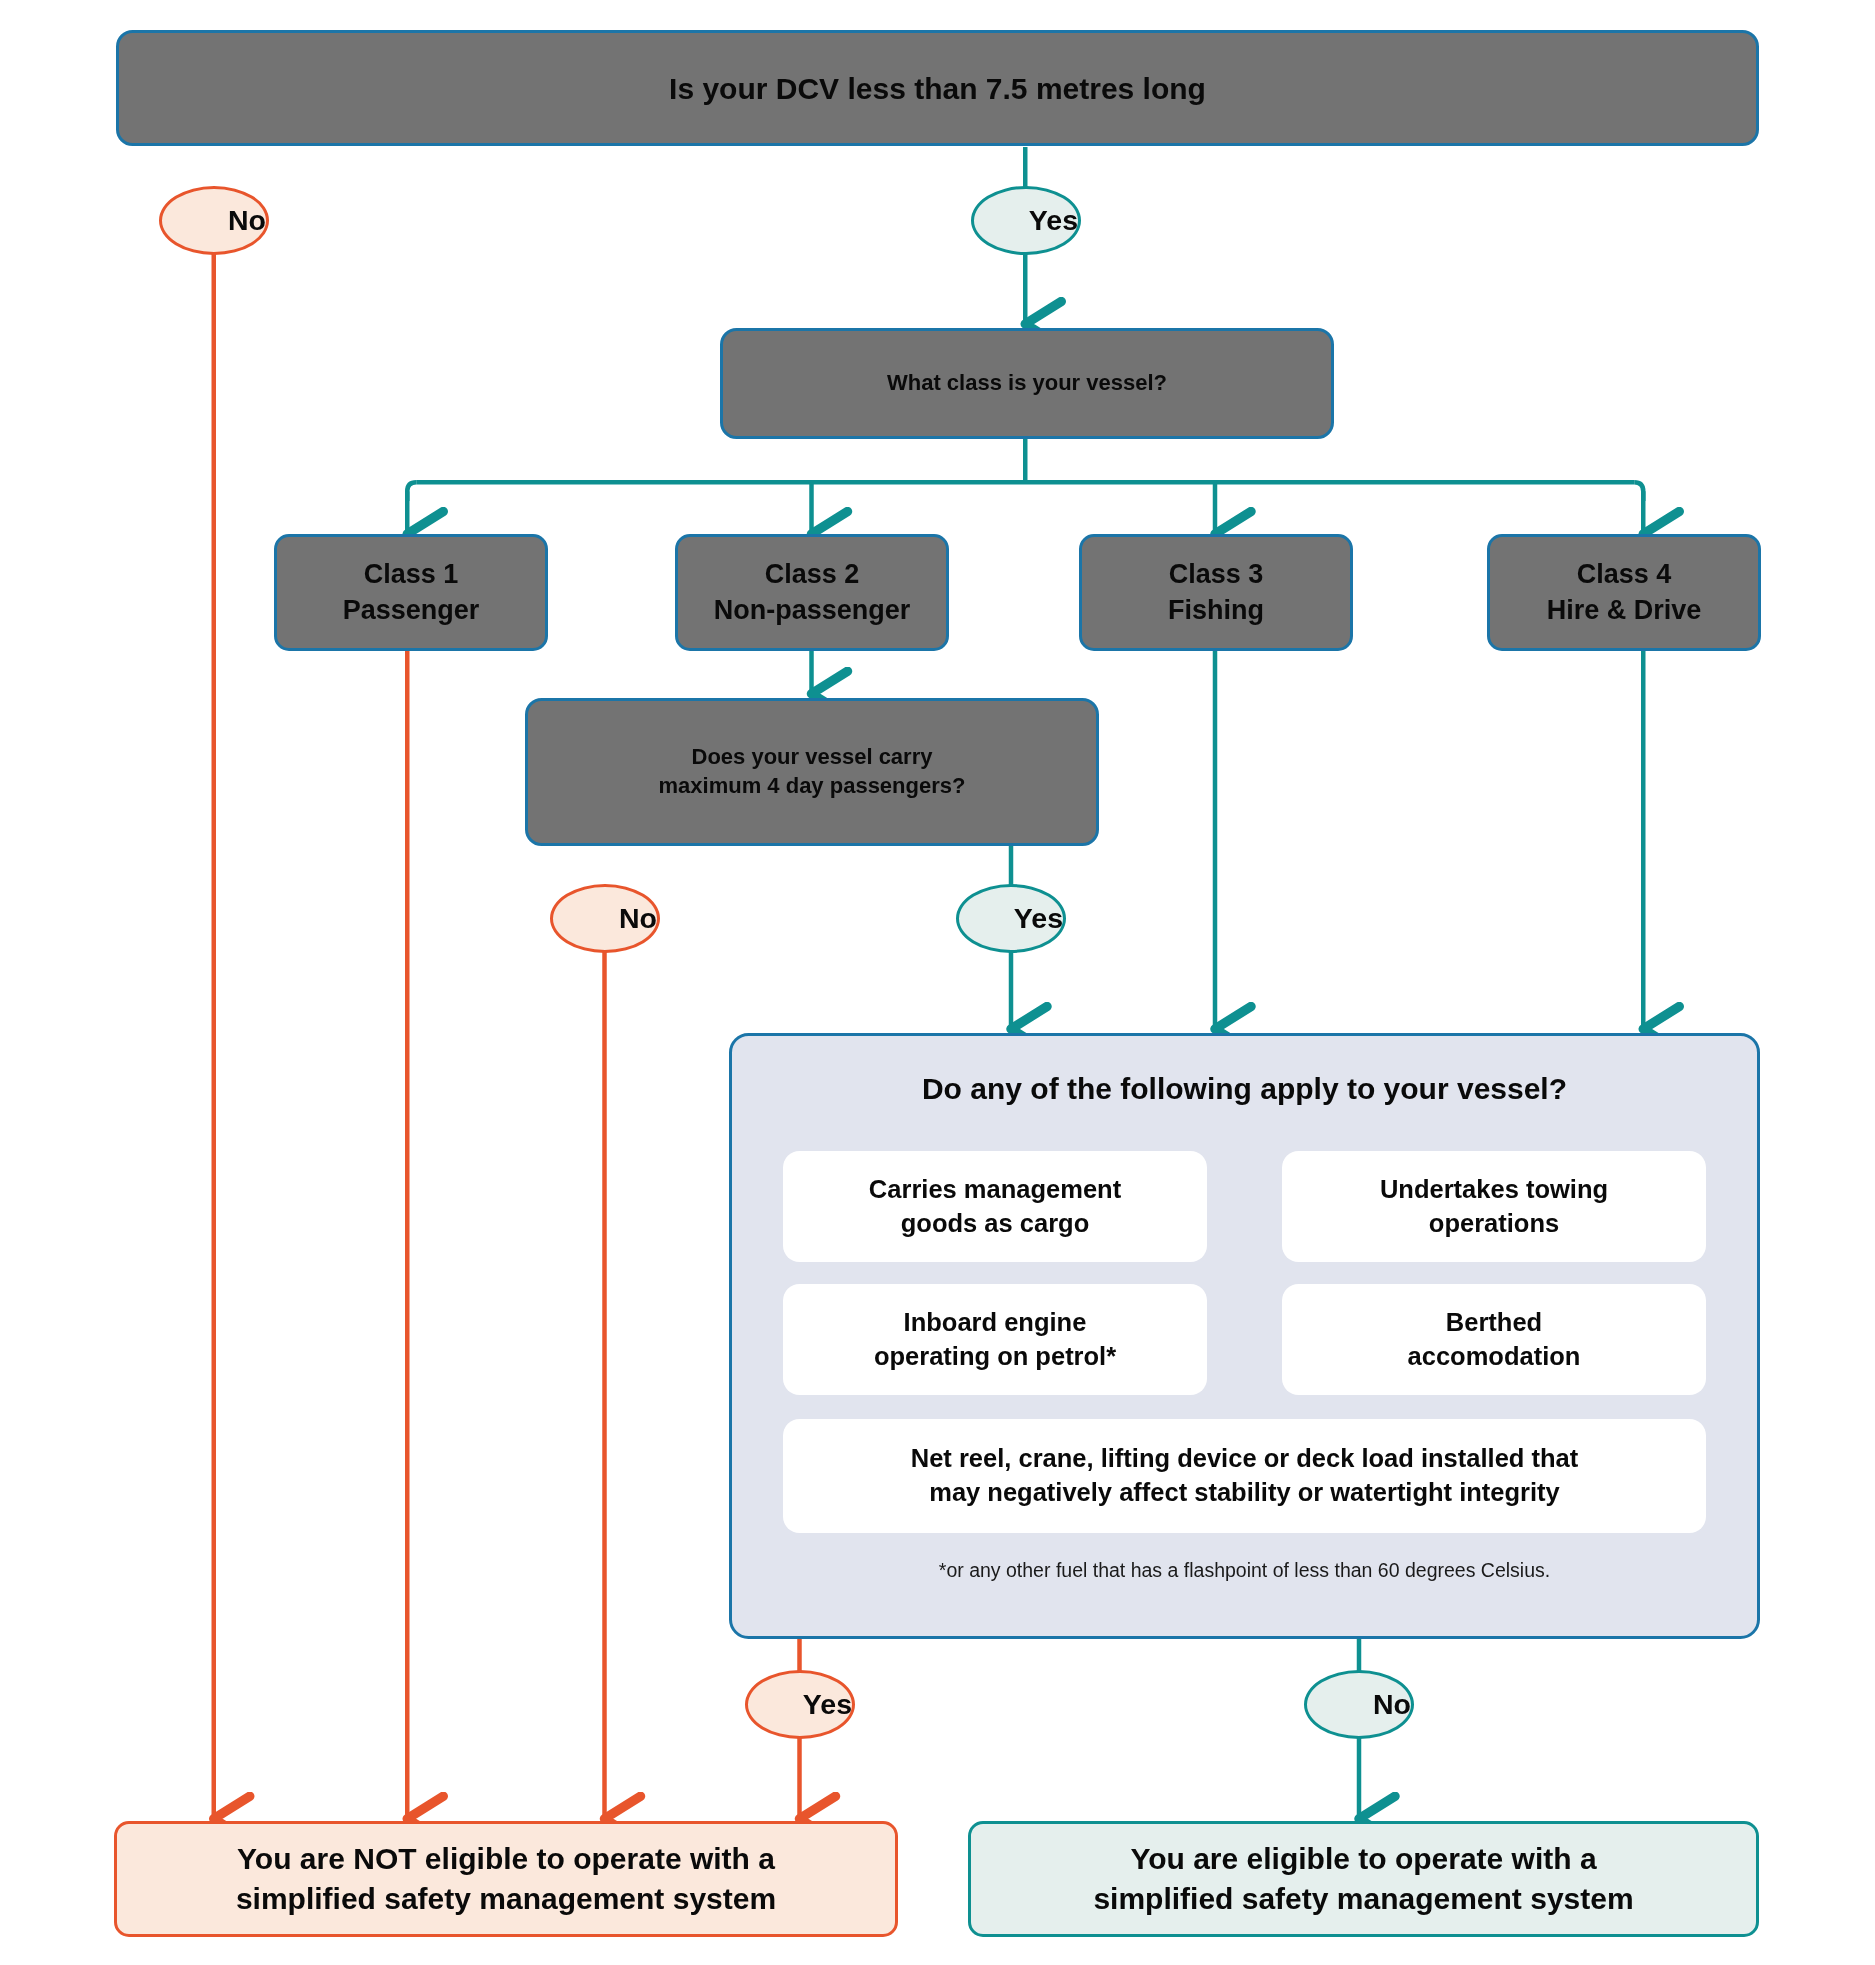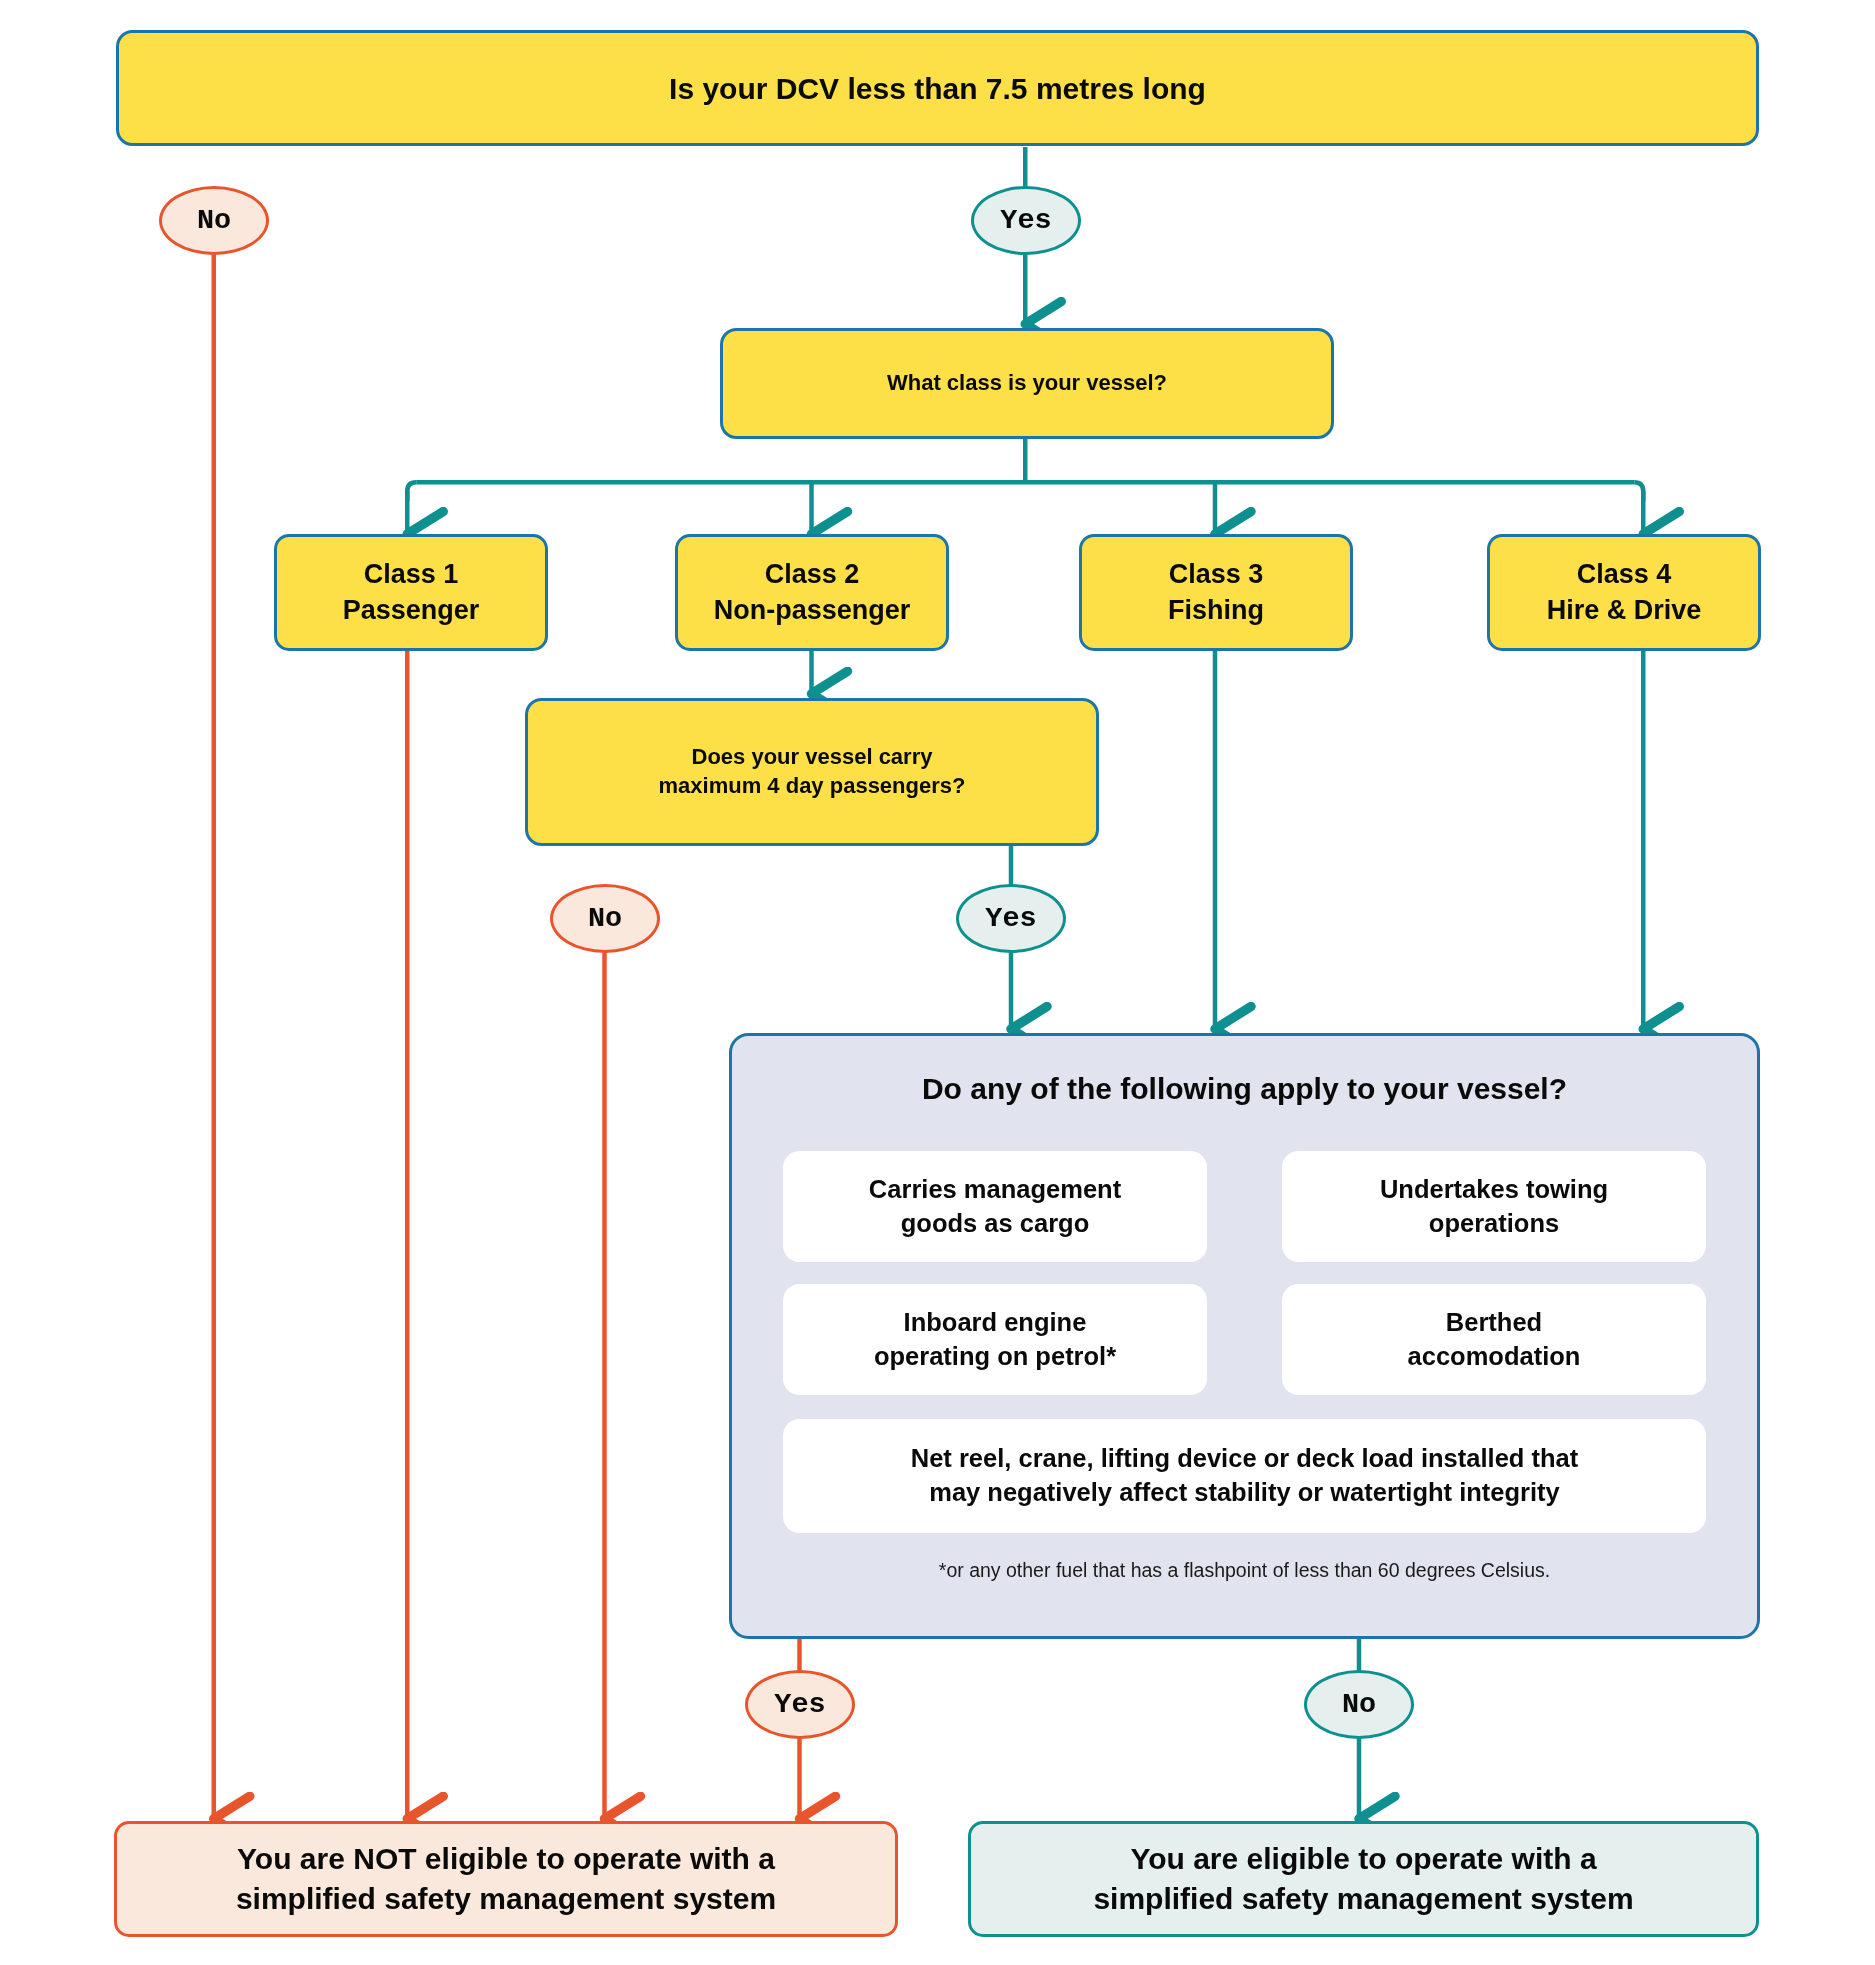--- a/index.html
+++ b/index.html
@@ -28,40 +28,39 @@
     align-items: center;
     justify-content: center;
     text-align: center;
     font-weight: bold;
     color: #0a0a0a;
     line-height: 1.30;
   }
 
   
   .qbox {
-    background: #fde047;
+    background: #737373;
     border: 3.8px solid #1b75a8;
     border-radius: 16.5px;
     text-align: center;
   }
   .qbox.big   { font-size: 30px; }
   .qbox.mid   { font-size: 22px; }
   .qbox.cls   { font-size: 27px; border-radius: 15px; }
 
   
   .pill {
     position: absolute;
     display: flex;
     align-items: center;
-    justify-content: center;
+    justify-content: flex-end;
     font-size: 28.5px;
     font-weight: bold;
     color: #0a0a0a;
     border-radius: 50%;
-    font-family: Liberation Mono, monospace;
   }
   .pill.yes-teal, .pill.no-teal {
     background: #e5efed;
     border: 3.8px solid #0e9091;
   }
   .pill.yes-orange, .pill.no-orange {
     background: #fcead f;
     background: #fbe8dc;
     border: 3.8px solid #e8552c;
   }

